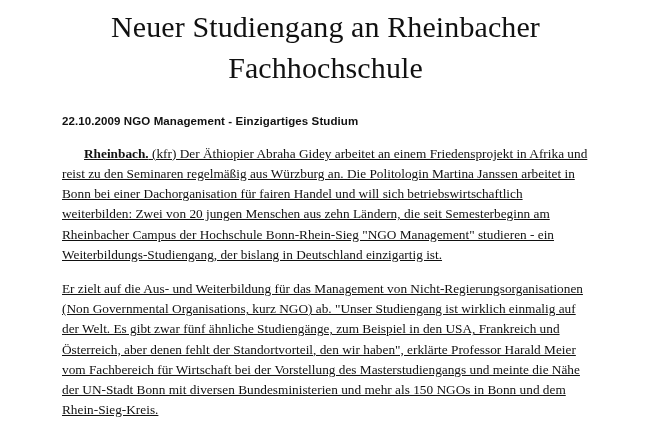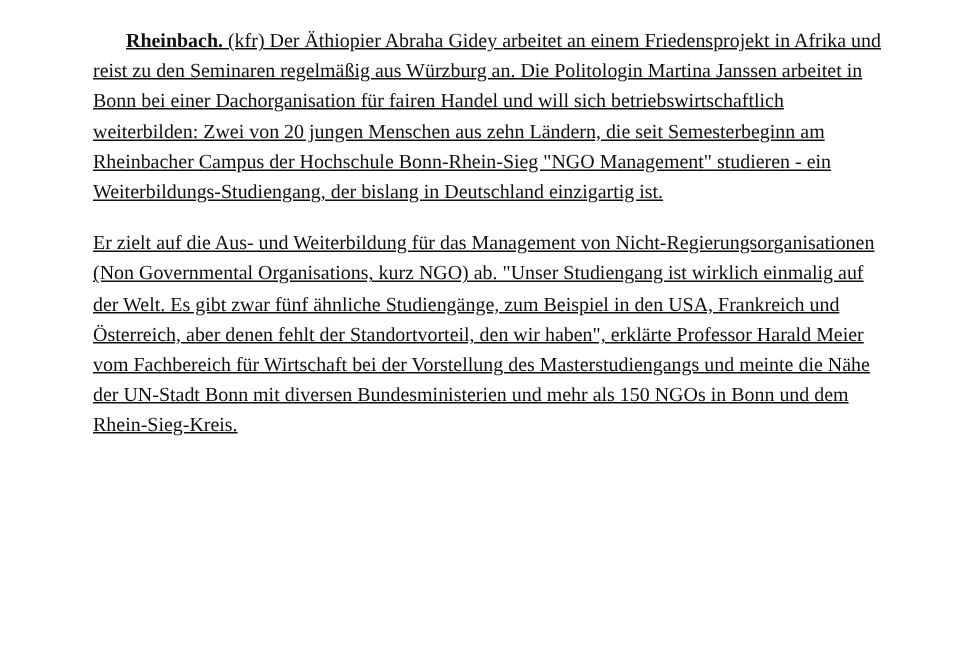--- a/index.html
+++ b/index.html
@@ -67,21 +67,23 @@
     height: 10px;
     background: #ffffff;
     pointer-events: none;
   }
 </style>
 </head>
 <body>
 
 <div class="page">
 
+  <h1 class="headline">Neuer Studiengang an Rheinbacher Fachhochschule</h1>
 
+  <div class="kicker">22.10.2009 NGO Management - Einzigartiges Studium</div>
 
   <p class="body-par first">
     <span class="lead-in">Rheinbach.</span>
     <span>(kfr) Der Äthiopier Abraha Gidey arbeitet an einem Friedensprojekt in Afrika und reist zu den Seminaren regelmäßig aus Würzburg an. Die Politologin Martina Janssen arbeitet in Bonn bei einer Dachorganisation für fairen Handel und will sich betriebswirtschaftlich weiterbilden: Zwei von 20 jungen Menschen aus zehn Ländern, die seit Semesterbeginn am Rheinbacher Campus der Hochschule Bonn-Rhein-Sieg "NGO Management" studieren - ein Weiterbildungs-Studiengang, der bislang in Deutschland einzigartig ist.</span>
   </p>
 
   <p class="body-par">Er zielt auf die Aus- und Weiterbildung für das Management von Nicht-Regierungsorganisationen (Non Governmental Organisations, kurz NGO) ab. "Unser Studiengang ist wirklich einmalig auf der Welt. Es gibt zwar fünf ähnliche Studiengänge, zum Beispiel in den USA, Frankreich und Österreich, aber denen fehlt der Standortvorteil, den wir haben", erklärte Professor Harald Meier vom Fachbereich für Wirtschaft bei der Vorstellung des Masterstudiengangs und meinte die Nähe der UN-Stadt Bonn mit diversen Bundesministerien und mehr als 150 NGOs in Bonn und dem Rhein-Sieg-Kreis.</p>
 
   <div class="fade-bottom"></div>
 </div>

